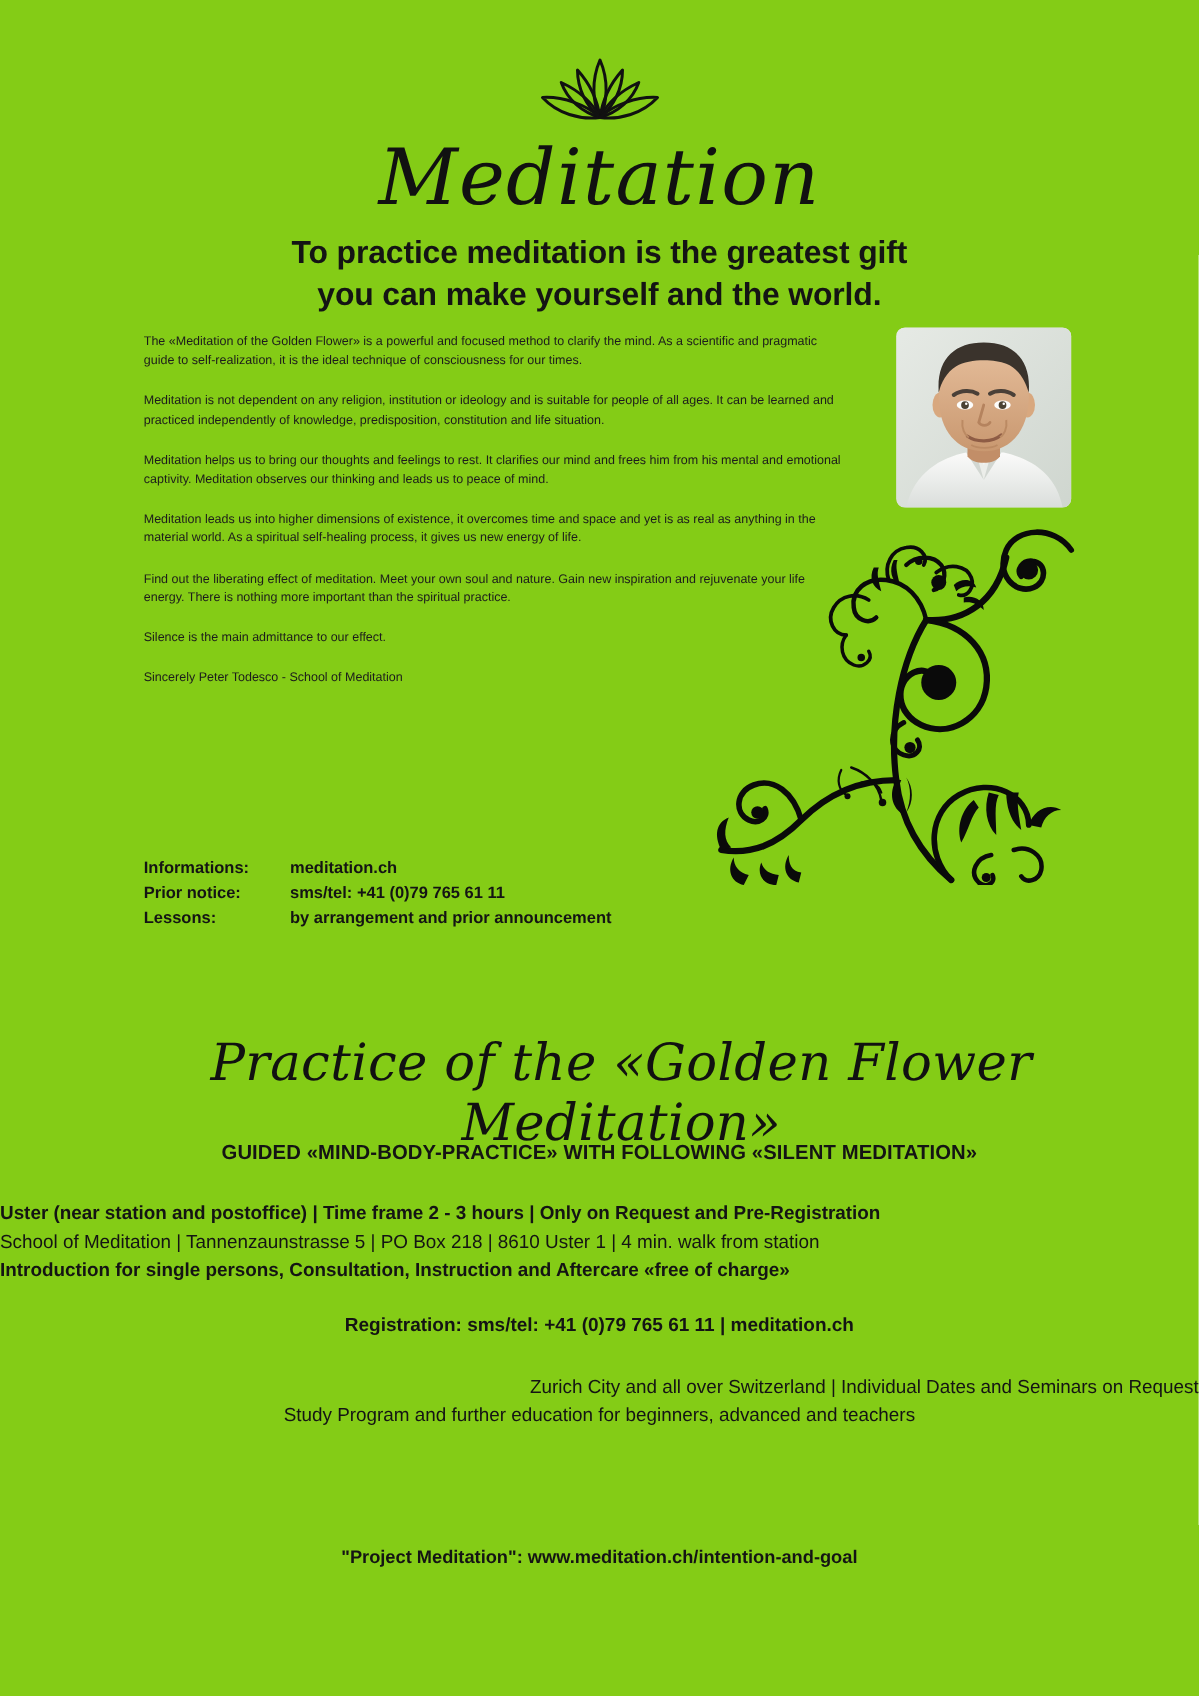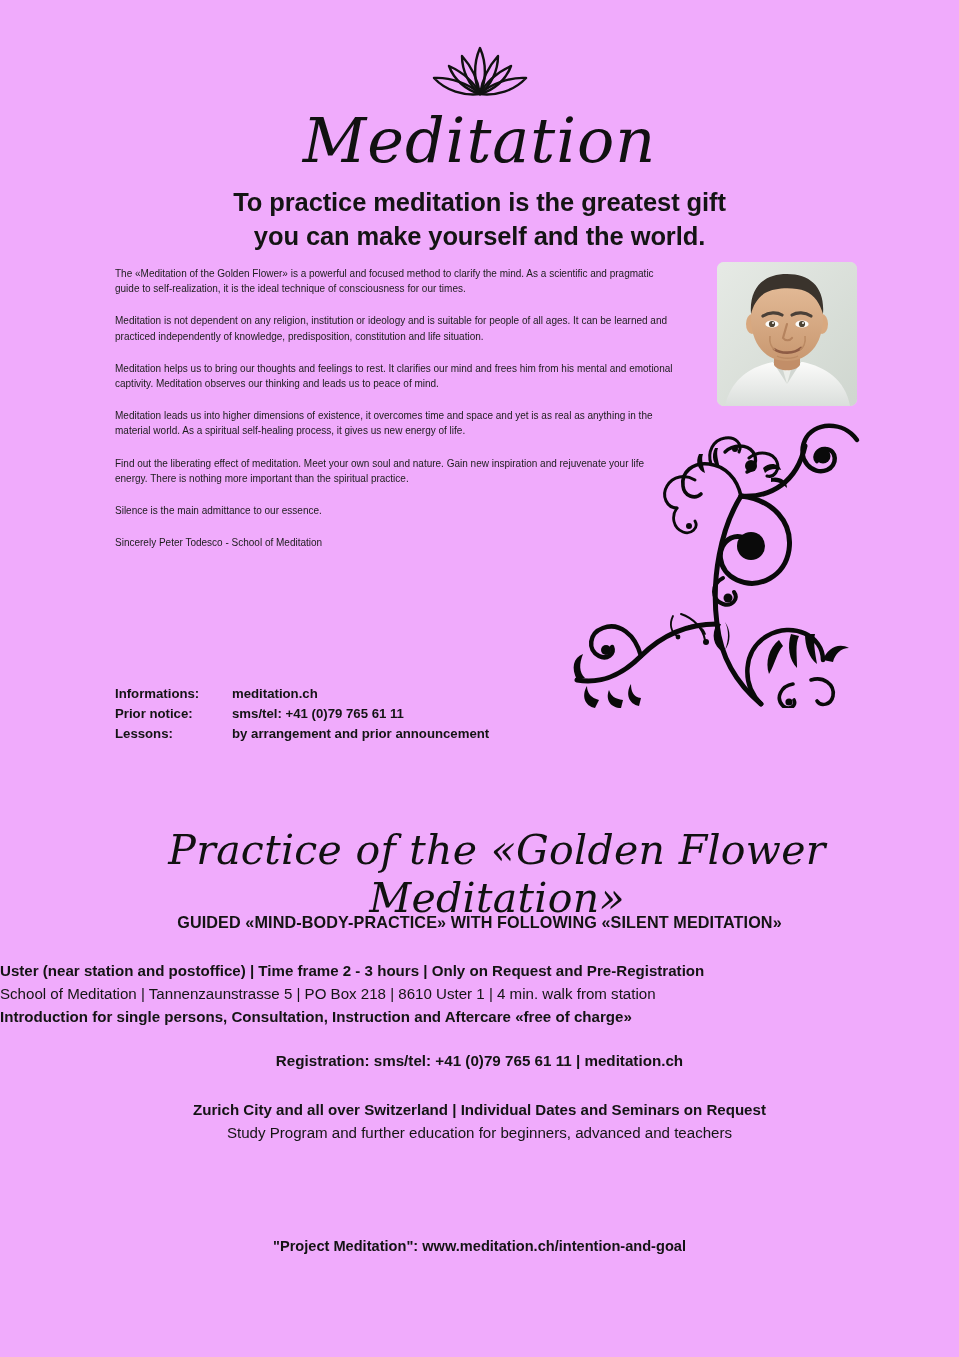--- a/index.html
+++ b/index.html
@@ -4,21 +4,21 @@
 <title>Meditation Flyer</title>
 <style>
   * { margin:0; padding:0; box-sizing:border-box; }
   html, body {
     width:959px; height:1357px;
     background:#ffffff;
     font-family:"Liberation Sans", sans-serif;
     color:#1a1a1a;
     overflow:hidden;
   }
-  .page { position:relative; width:959px; height:1357px; background:#f0abfc; }
+  .page { position:relative; width:959px; height:1357px; background:#84cc16; }
 
   
   .logo-block { position:absolute; top:38px; left:0; width:959px; text-align:center; }
   .lotus { display:block; margin:0 auto; }
   .brand {
     font-family:"DejaVu Serif", serif;
     font-style:italic;
     font-weight:400;
     font-size:62px;
     letter-spacing:1px;
@@ -113,21 +113,21 @@
     color:#141414;
   }
 
   .region {
     position:absolute; top:1098px; left:0; width:959px;
     text-align:center;
     font-size:15.1px;
     line-height:1.55;
     color:#141414;
   }
-  .region .b { font-weight:bold; }
+  .region .b { font-weight:normal;text-align:right; }
   .region .r { font-weight:normal; }
 
   .script-footer {
     position:absolute; top:1178px; left:0; width:959px;
     text-align:center;
     font-family:"DejaVu Serif", serif;
     font-style:italic;
     font-size:31px;
     color:#111;
     letter-spacing:0.2px;
@@ -172,21 +172,21 @@
     <div>To practice meditation is the greatest gift</div>
     <div>you can make yourself and the world.</div>
   </div>
 
   <div class="body-copy">
     <p>The «Meditation of the Golden Flower» is a powerful and focused method to clarify the mind. As a scientific and pragmatic guide to self-realization, it is the ideal technique of consciousness for our times.</p>
     <p>Meditation is not dependent on any religion, institution or ideology and is suitable for people of all ages. It can be learned and practiced independently of knowledge, predisposition, constitution and life situation.</p>
     <p>Meditation helps us to bring our thoughts and feelings to rest. It clarifies our mind and frees him from his mental and emotional captivity. Meditation observes our thinking and leads us to peace of mind.</p>
     <p>Meditation leads us into higher dimensions of existence, it overcomes time and space and yet is as real as anything in the material world. As a spiritual self-healing process, it gives us new energy of life.</p>
     <p>Find out the liberating effect of meditation. Meet your own soul and nature. Gain new inspiration and rejuvenate your life energy. There is nothing more important than the spiritual practice.</p>
-    <p>Silence is the main admittance to our essence.</p>
+    <p>Silence is the main admittance to our effect.</p>
     <p>Sincerely Peter Todesco - School of Meditation</p>
   </div>
 
   <div class="contact">
     <table>
       <tbody>
         <tr>
           <td class="label">Informations:</td>
           <td class="value">meditation.ch</td>
         </tr>

